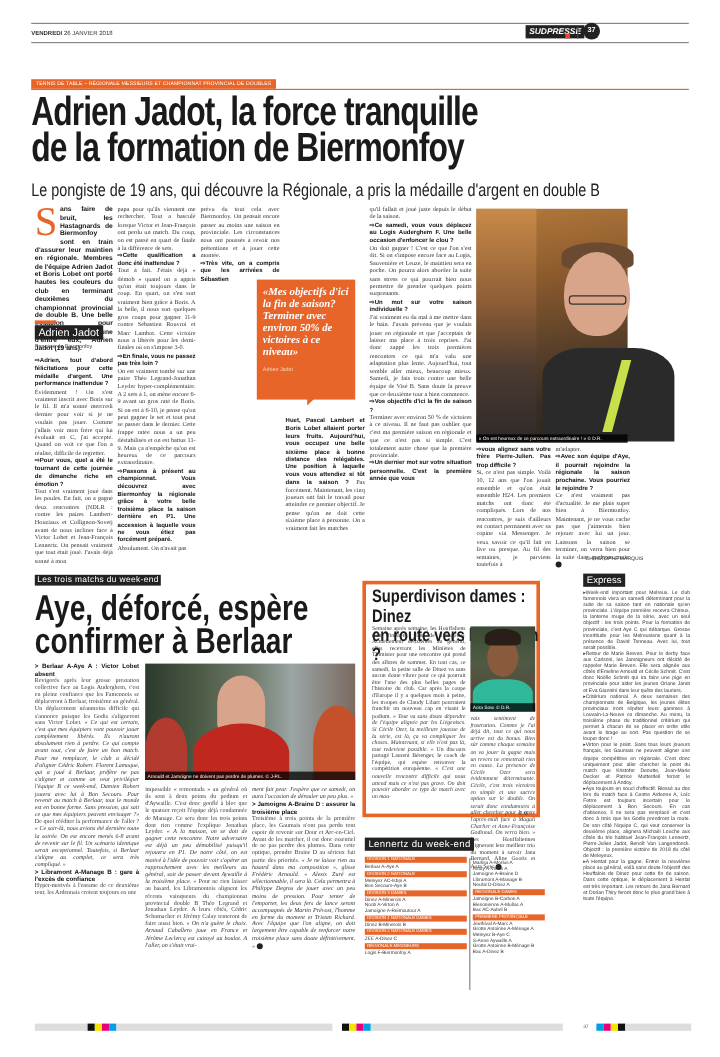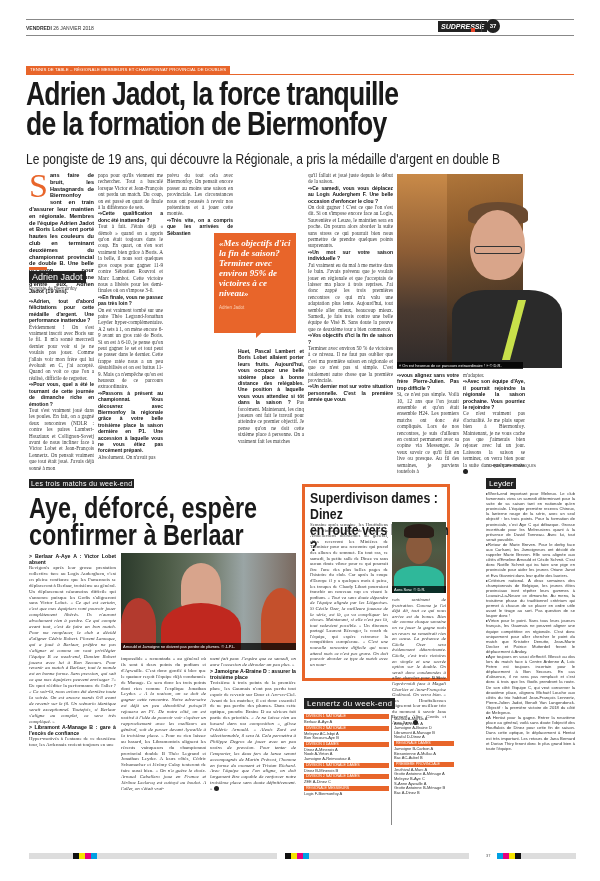--- a/index.html
+++ b/index.html
@@ -86,21 +86,21 @@
 <div class="abs name-tag-bar"></div>
 <div class="abs name-tag">Adrien Jadot</div>
 <div class="abs name-sub">Pongiste de Biermonfoy</div>
 
 <div class="col" id="a1c1" style="left:29px; top:298px; width:65px;"><span class="q">Adrien, tout d'abord félicitations pour cette médaille d'argent. Une performance inattendue ?</span><span>Évidemment ! On s'est vraiment inscrit avec Boris sur le fil. Il m'a sonné mercredi dernier pour voir si je ne voulais pas jouer. Comme j'allais voir mon frère qui lui évoluait en C, j'ai accepté. Quand on voit ce que l'on a réalisé, difficile de regretter. </span><span class="q">Pour vous, quel a été le tournant de cette journée de dimanche riche en émotion ?</span><span>Tout s'est vraiment joué dans les poules. En fait, on a gagné deux rencontres (NDLR : contre les paires Lambert-Houziaux et Collignon-Sovetj avant de nous incliner face à Victor Lobet et Jean-François Lennertz. On pensait vraiment que tout était joué. J'avais déjà sonné à mon </span></div>
 <div class="col" id="a1c2" style="left:98px; top:172px; width:65px;"><span>papa pour qu'ils viennent me rechercher. Tout a basculé lorsque Victor et Jean-François ont perdu un match. Du coup, on est passé en quart de finale à la différence de sets. </span><span class="q">Cette qualification a donc été inattendue ?</span><span>Tout à fait. J'étais déjà « démob » quand on a appris qu'on était toujours dans le coup. En quart, on s'en sort vraiment bien grâce à Boris. A la belle, il nous sort quelques gros coups pour gagner 11-9 contre Sébastien Rouvroi et Marc Lambot. Cette victoire nous a libérés pour les demi-finales où on s'impose 3-0. </span><span class="q">En finale, vous ne passez pas très loin ?</span><span>On est vraiment tombé sur une paire Théo Legrand-Jonathan Leyder hyper-complémentaire. A 2 sets à 1, on mène encore 6-9 avant un gros raté de Boris. Si on est à 6-10, je pense qu'on peut gagner le set et tout peut se passer dans le dernier. Cette frappe ratée nous a un peu déstabilisés et on est battus 11-9. Mais ça n'empêche qu'on est heureux de ce parcours extraordinaire. </span><span class="q">Passons à présent au championnat. Vous découvrez avec Biermonfoy la régionale grâce à votre belle troisième place la saison dernière en P1. Une accession à laquelle vous ne vous étiez pas forcément préparé.</span><span>Absolument. On n'avait pas </span></div>
 <div class="col" id="a1c3" style="left:167px; top:172px; width:66px;"><span>prévu du tout cela avec Biermonfoy. On pensait encore passer au moins une saison en provinciale. Les circonstances nous ont poussés à revoir nos prétentions et à jouer cette montée. </span><span class="q">Très vite, on a compris que les arrivées de Sébastien</span></div>
 
 <div class="abs quote-box"></div>
 <div class="abs quote-tail2"></div>
-<div class="abs quote-text">«Mes objectifs d'ici la fin de saison? Terminer avec environ 95% de victoires à ce niveau»</div>
+<div class="abs quote-text">«Mes objectifs d'ici la fin de saison? Terminer avec environ 50% de victoires à ce niveau»</div>
 <div class="abs quote-author">Adrien Jadot</div>
 
 <div class="col" style="left:238px; top:348px; width:66px;">
   <span class="lead" style="font-size:5px;line-height:6px;">Huet, Pascal Lambert et Boris Lobet allaient porter leurs fruits. Aujourd'hui, vous occupez une belle sixième place à bonne distance des relégables. Une position à laquelle vous vous attendiez si tôt dans la saison ?</span>
   <span>Pas forcément. Maintenant, les cinq joueurs ont fait le travail pour atteindre ce premier objectif. Je pense qu'on ne doit cette sixième place à personne. On a vraiment fait les matches</span>
 </div>
 
 <div class="col" id="a1c4" style="left:308px; top:172px; width:85px;"><span>qu'il fallait et joué juste depuis le début de la saison. </span><span class="q">Ce samedi, vous vous déplacez au Logis Auderghem F. Une belle occasion d'enfoncer le clou ?</span><span>On doit gagner ! C'est ce que l'on s'est dit. Si on s'impose encore face au Logis, Sauvenière et Leuze, le maintien sera en poche. On pourra alors aborder la suite sans stress ce qui pourrait bien nous permettre de prendre quelques points surprenants. </span><span class="q">Un mot sur votre saison individuelle ?</span><span>J'ai vraiment eu du mal à me mettre dans le bain. J'avais prévenu que je voulais jouer en régionale et que j'acceptais de laisser ma place à trois reprises. J'ai donc zappé les trois premières rencontres ce qui m'a valu une adaptation plus lente. Aujourd'hui, tout semble aller mieux, beaucoup mieux. Samedi, je fais trois contre une belle équipe de Visé B. Sans doute la preuve que ce deuxième tour a bien commencé. </span><span class="q">Vos objectifs d'ici la fin de saison ?</span><span>Terminer avec environ 50 % de victoires à ce niveau. Il ne faut pas oublier que c'est ma première saison en régionale et que ce n'est pas si simple. C'est totalement autre chose que la première provinciale. </span><span class="q">Un dernier mot sur votre situation personnelle. C'est la première année que vous</span></div>
 
 <div class="abs photo1">
@@ -203,21 +203,21 @@
     <div>Bac AC-Aubel B</div>
     <div class="prog-cat">Première provinciale</div>
     <div>Jeuthival A-Marc A</div>
     <div>Grotte Antoinne A-Ménage A</div>
     <div>Meleyez B-Aye C</div>
     <div>S-Anne Aywaille A</div>
     <div>Grotte Antoinne B-Ménage B</div>
     <div>Bac A-Dinez B</div>
   </div>
 
-<div class="abs express-tag">Leyder</div>
+<div class="abs express-tag">Express</div>
 <div class="abs express" id="express">
     <p>Week-end important pour Melreux. Le club famennois vivra un samedi déterminant pour la suite de sa saison tant en nationale qu'en provinciale. L'équipe première recevra Chiroux, la lanterne rouge de la série, avec un seul objectif : les trois points. Pour la formation de provinciale, c'est Aye C qui débarque. Grosse incertitude pour les Melreusiens quant à la présence de David Tonneau. Avec lui, tout serait possible.</p>
     <p>Retour de Marie Breven. Pour le derby face aux Carlsoni, les Jamoigneurs ont décidé de rappeler Marie Breven. Elle sera alignée aux côtés d'Emeline Arnould et Cécile Schmit. C'est donc Noëlle Schmit qui ira faire une pige en provinciale pour aider les jeunes Oriane Janot et Eva Giannini dans leur quête des lauriers.</p>
     <p>Critérium national. À deux semaines des championnats de Belgique, les jeunes élites provinciaux iront répéter leurs gammes à Louvain-La-Neuve ce dimanche. Au menu, la troisième phase du traditionnel critérium qui permet à chacun de se placer en ordre utile avant le tirage au sort. Pas question de se louper donc !</p>
     <p>Virton pour le point. Sans tous leurs joueurs français, les Gaumais ne peuvent aligner une équipe compétitive en régionale. C'est donc uniquement pour aller chercher le point du match que Kristofer Denutte, Jean-Marie Decker et Patrice Mutterdeil feront le déplacement à Andoy.</p>
     <p>Aye toujours en souci d'effectif. Blessé au dos lors du match face à Centre Ardenne A, Loïc Fetrre est toujours incertain pour le déplacement à Bon Secours. En cas d'absence, il ne sera pas remplacé et c'est donc à trois que les Godis prendront la route. De son côté l'équipe C, qui veut conserver la deuxième place, alignera Michaël Louche aux côtés du trio habituel Jean-François Lennertz, Pierre-Julien Jadot, Benoît Van Langendonck. Objectif : la première victoire de 2018 du côté de Meleyeux.</p>
     <p>A Hentat pour la gagne. Entrer la neuvième place au général, voilà sans doute l'objectif des Houffalois de Dinez pour cette fin de saison. Dans cette optique, le déplacement à Hentat est très important. Les retours de Jana Bernard et Dorian Thiry feront donc le plus grand bien à toute l'équipe.</p>
   </div>
 
 <div class="colorbar" style="left:29px; width:44px; background:#ddd;"></div>

